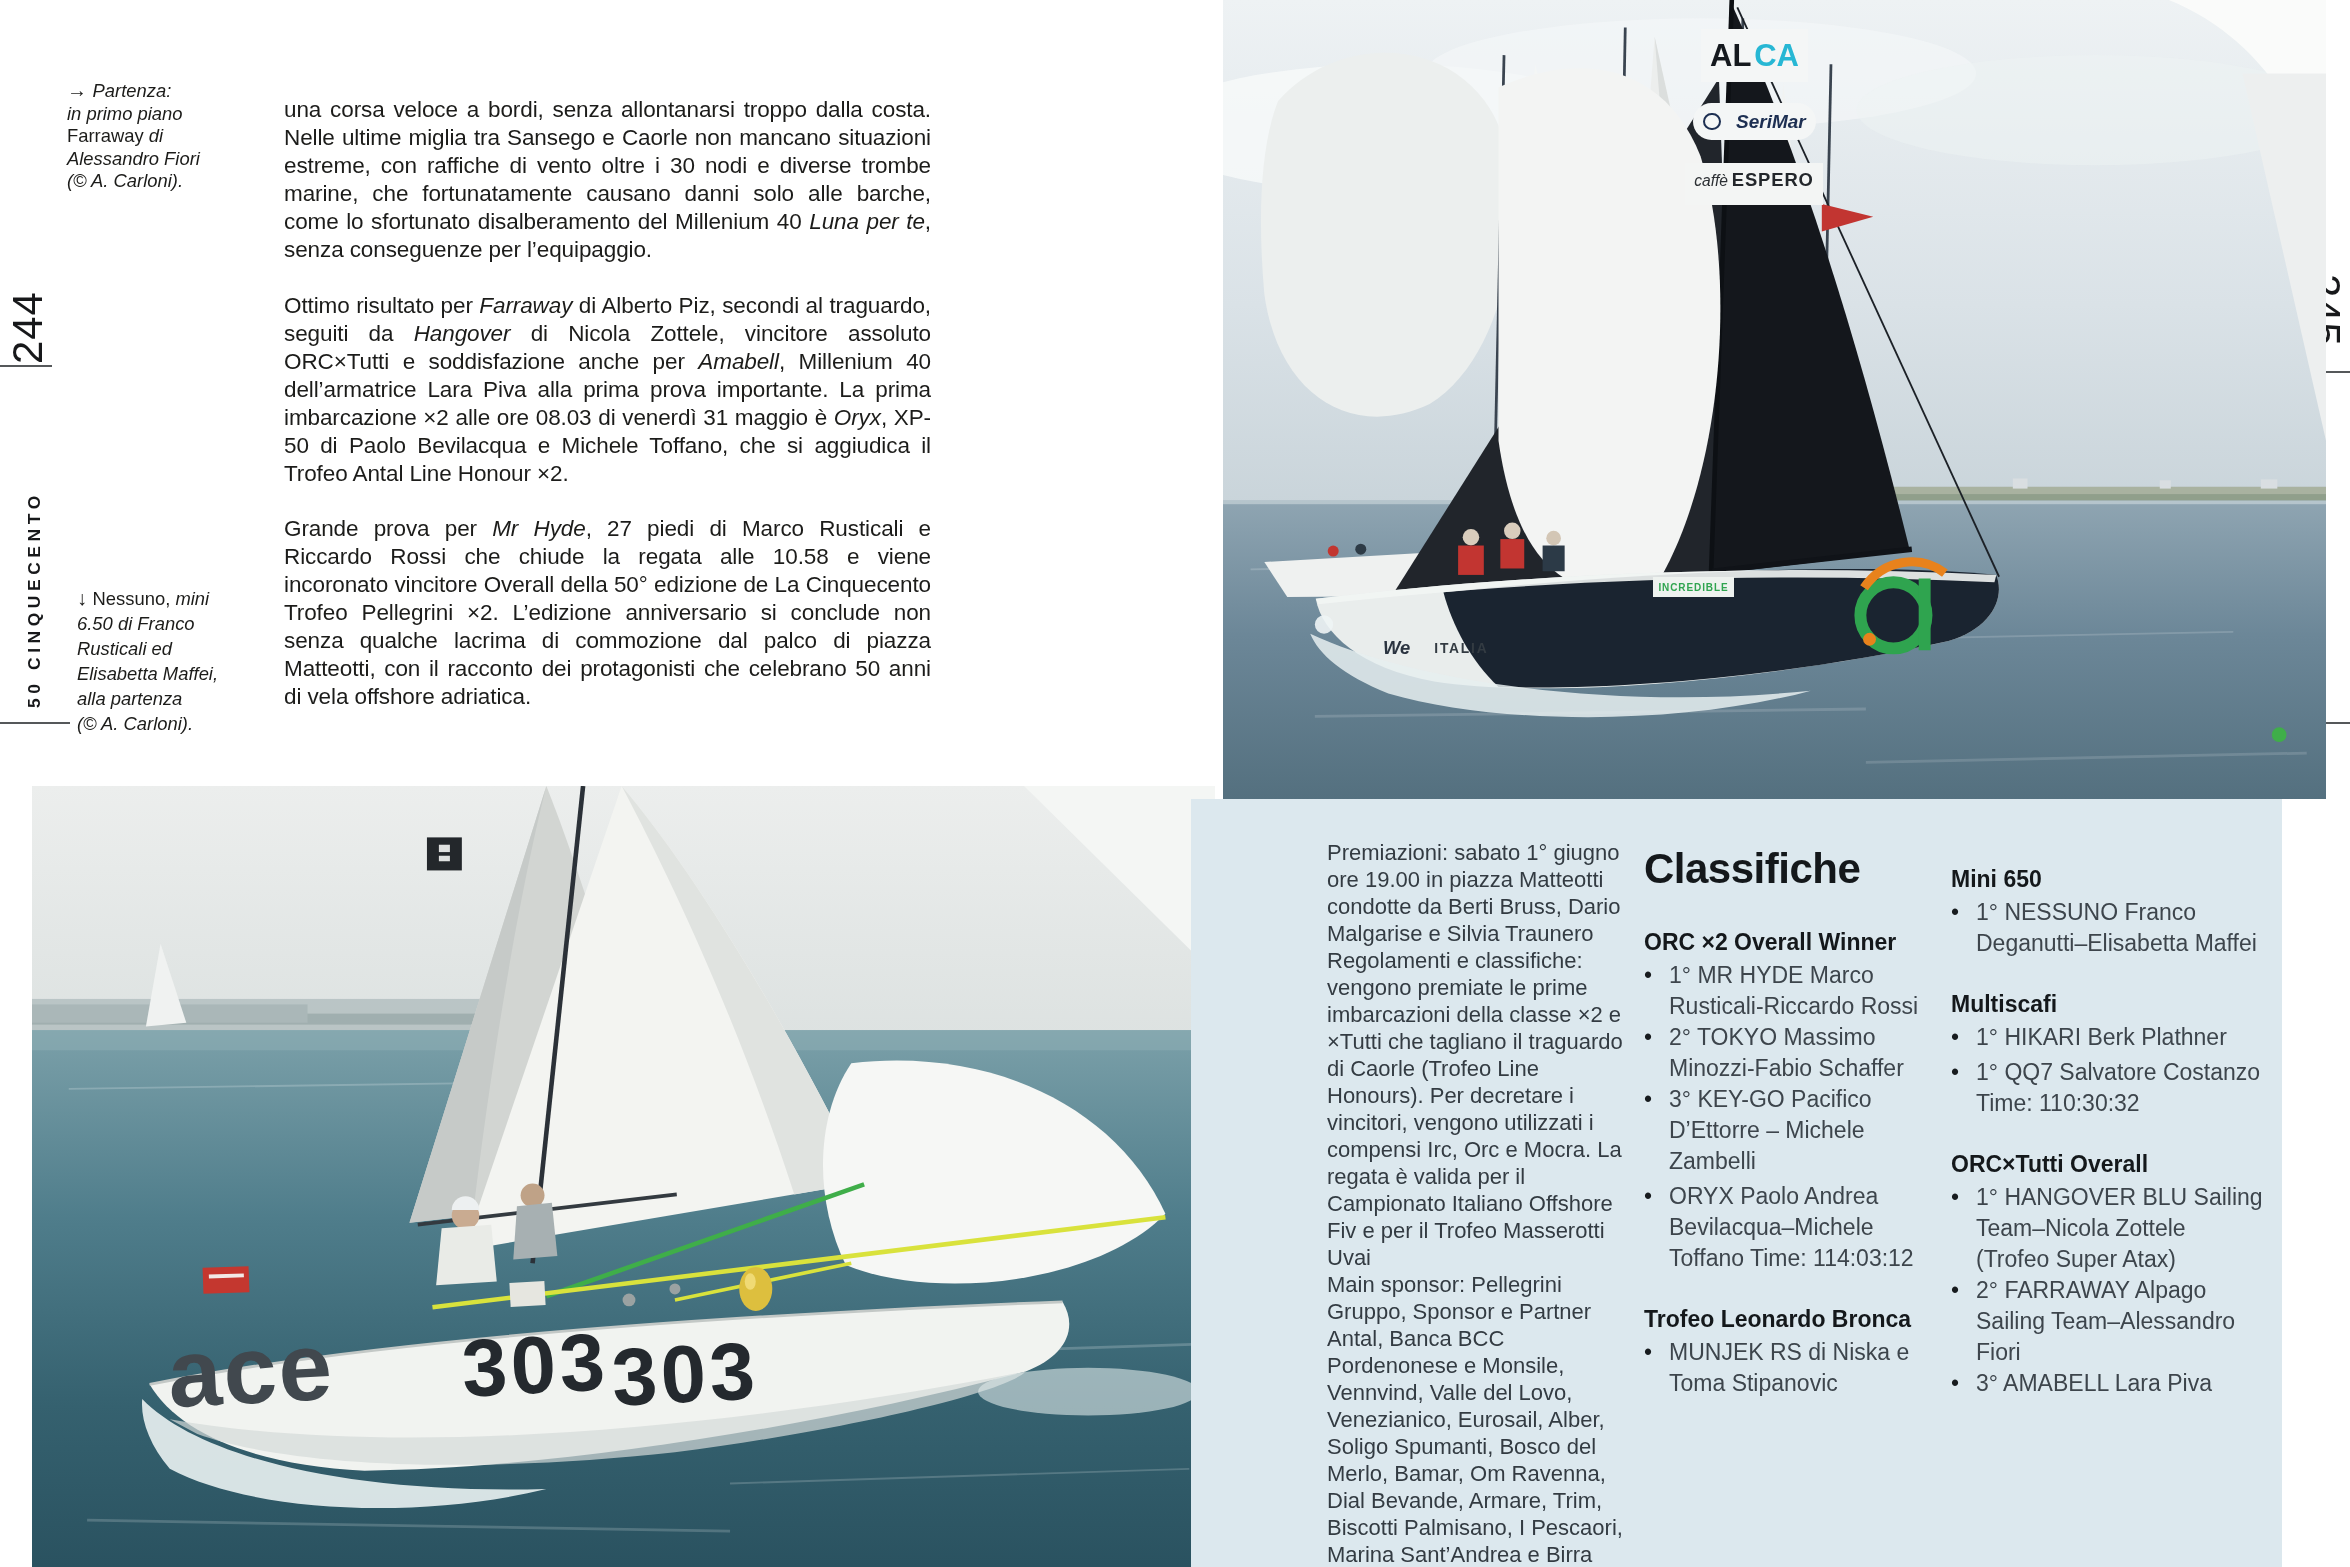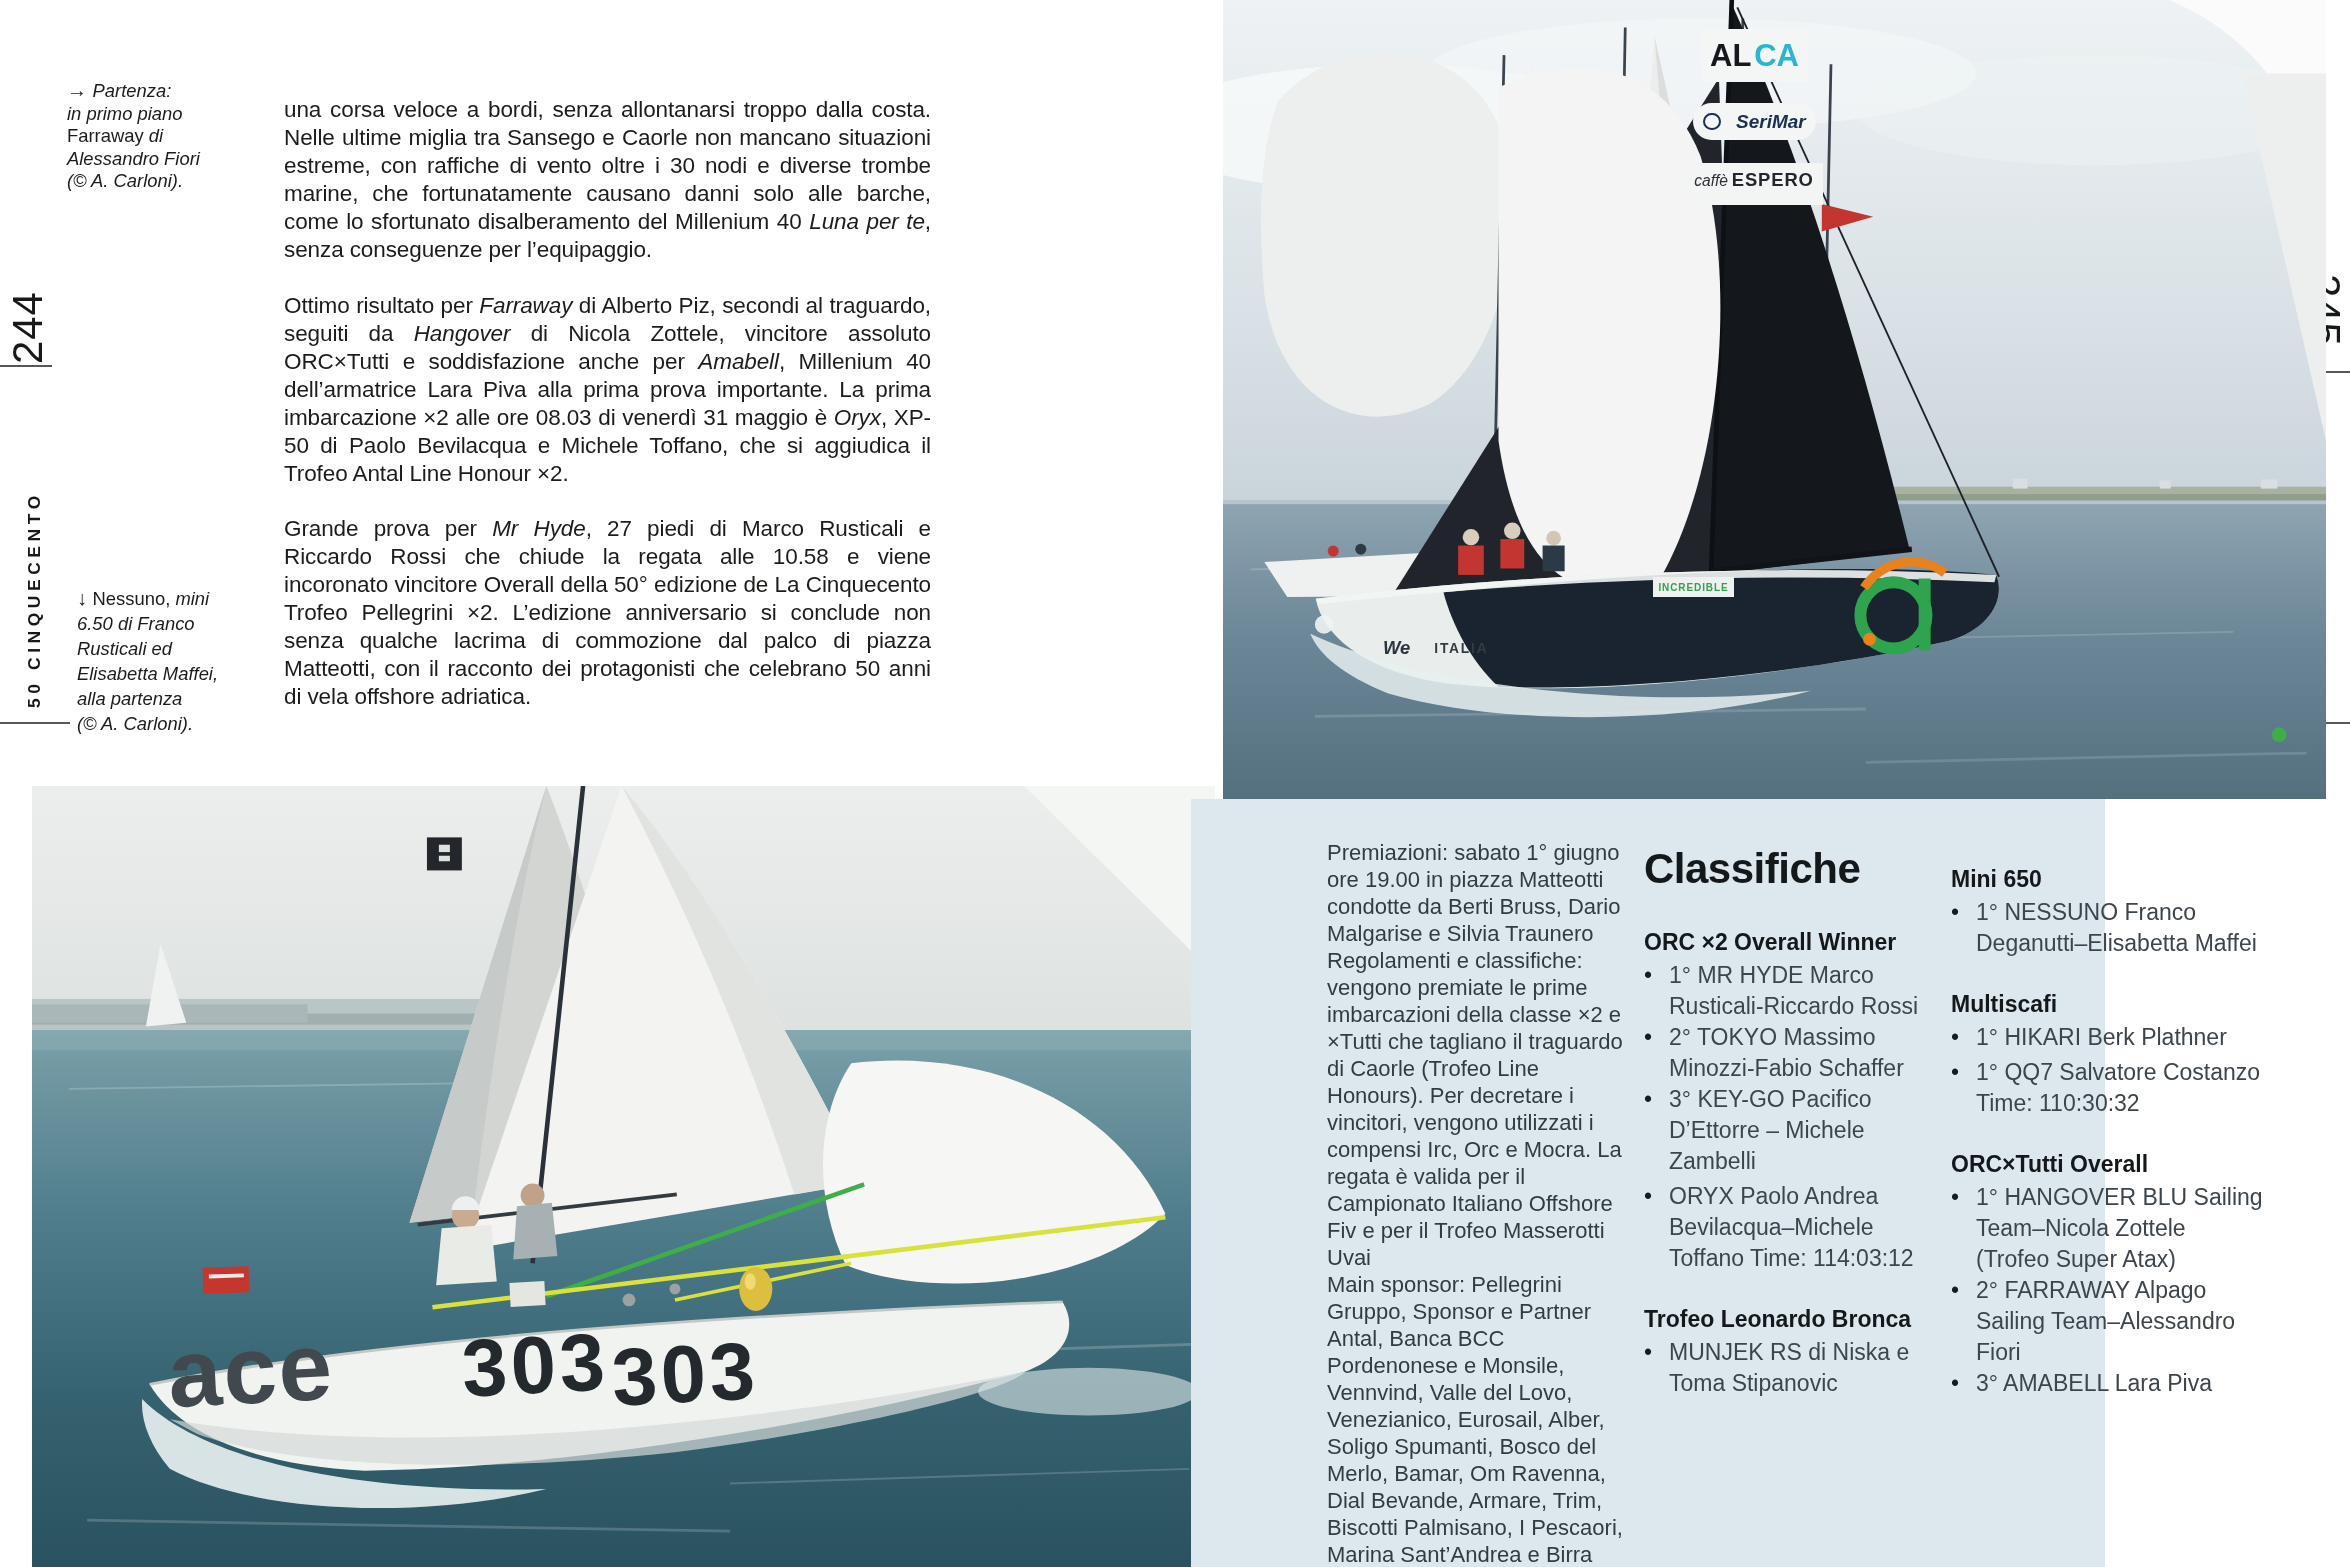--- a/index.html
+++ b/index.html
@@ -291,21 +291,21 @@
     </svg>
     <span class="ovl hull-letters">ace</span>
     <span class="ovl sailnum num1">303</span>
     <span class="ovl sailnum num2">303</span>
     <span class="ovl red-logo">
         <span></span>
       </span>
     <span class="ovl hull-badge-grey"></span>
   </figure>
 
-  <section class="abs panel" style="left:1191px;top:799px;width:914px;height:769px;">
+  <section class="abs panel" style="left:1191px;top:799px;width:1091px;height:769px;">
     <div class="panel-col panel-col1">
         <p>Premiazioni: sabato 1° giugno ore 19.00 in piazza Matteotti condotte da Berti Bruss, Dario Malgarise e Silvia Traunero</p>
         <p>Regolamenti e classifiche: vengono premiate le prime imbarcazioni della classe ×2 e ×Tutti che tagliano il traguardo di Caorle (Trofeo Line Honours). Per decretare i vincitori, vengono utilizzati i compensi Irc, Orc e Mocra. La regata è valida per il Campionato Italiano Offshore Fiv e per il Trofeo Masserotti Uvai</p>
         <p>Main sponsor: Pellegrini Gruppo, Sponsor e Partner Antal, Banca BCC Pordenonese e Monsile, Vennvind, Valle del Lovo, Venezianico, Eurosail, Alber, Soligo Spumanti, Bosco del Merlo, Bamar, Om Ravenna, Dial Bevande, Armare, Trim, Biscotti Palmisano, I Pescaori, Marina Sant’Andrea e Birra Castello</p>
       </div>
     <div class="panel-col panel-col2">
       <h2 class="panel-title">Classifiche</h2>
       <div class="sections">
           <h3>ORC ×2 Overall Winner</h3>
           <ul>

